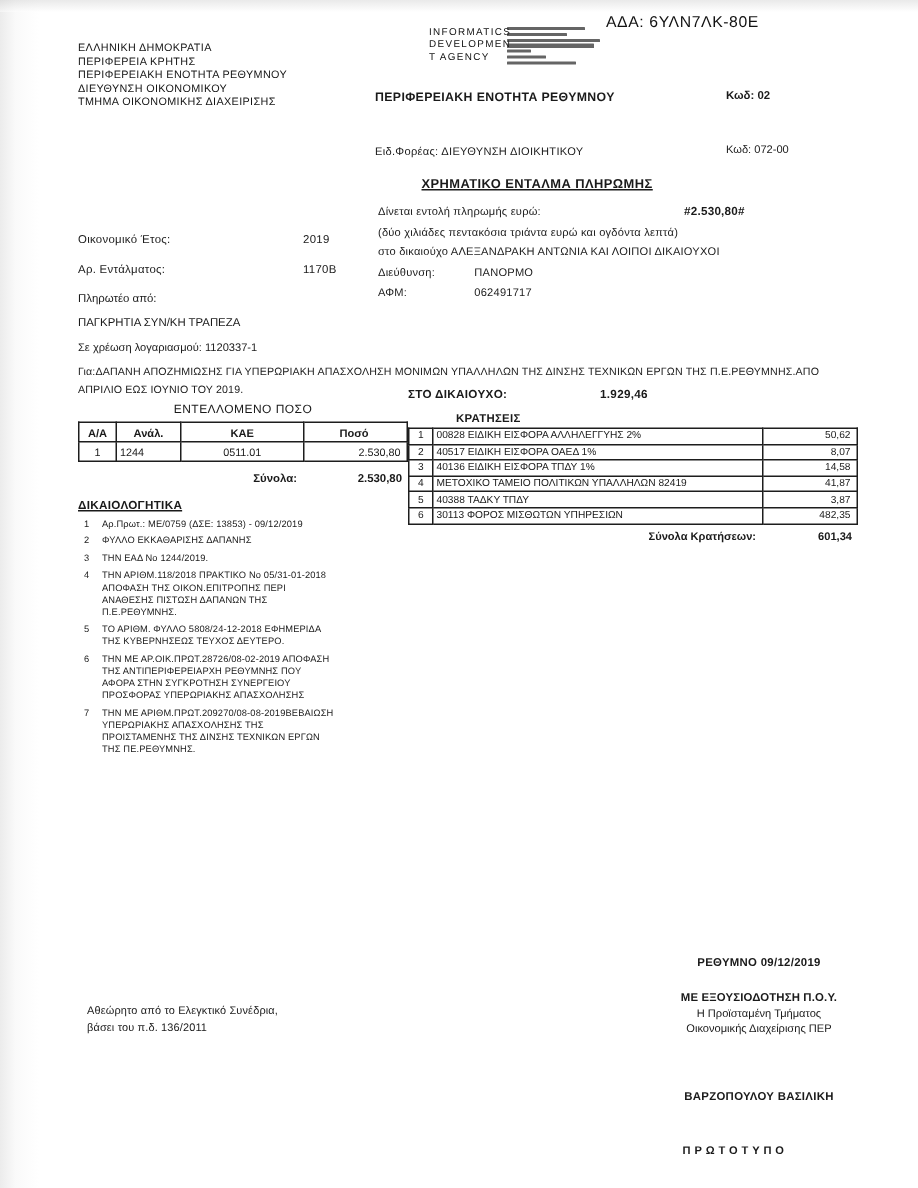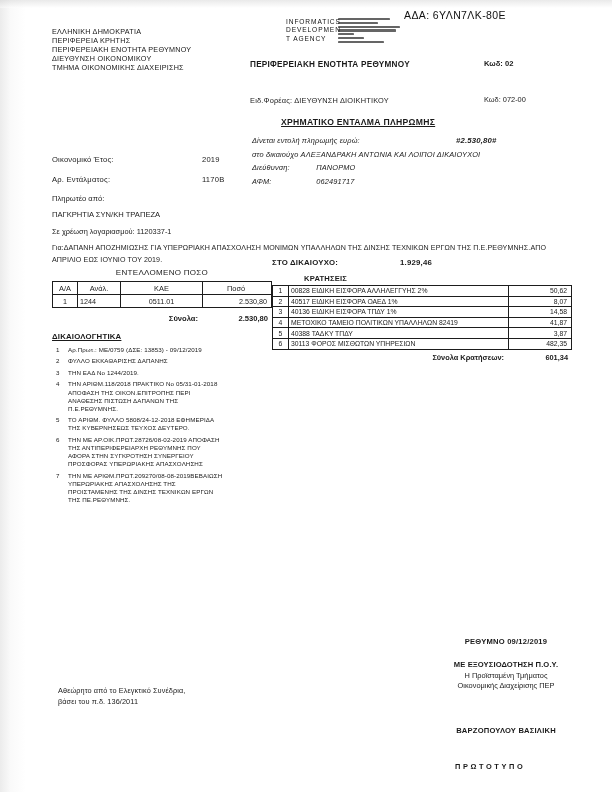--- a/index.html
+++ b/index.html
@@ -28,35 +28,35 @@
   .sig-blur i{display:block;background:#2b2b2b;opacity:.72;margin-bottom:1.6px;
     border-radius:.4px;filter:blur(.35px);}
   .pe-title{left:250px;top:60px;font-size:8.2px;font-weight:bold;letter-spacing:.25px;}
   .kod1{left:484px;top:59px;font-size:7.6px;font-weight:bold;}
   .eidforea{left:250px;top:96px;font-size:7.4px;letter-spacing:.2px;}
   .kod2{left:484px;top:95px;font-size:7.4px;}
   .doc-title{left:281px;top:117px;font-size:8.6px;font-weight:bold;
     text-decoration:underline;letter-spacing:.3px;}
   .pay-block{left:252px;top:134px;font-size:7.4px;line-height:13.6px;letter-spacing:.15px;}
   .pay-block .amt{position:absolute;left:204px;top:0px;font-weight:bold;font-size:7.8px;}
-  .pay-row{position:relative;white-space:nowrap;font-style:italic;}
+  .pay-row{position:relative;white-space:nowrap;}
   .lbl-col{display:inline-block;width:62px;}
   .fy-block{left:52px;top:150px;font-size:7.6px;line-height:20px;letter-spacing:.2px;}
   .fy-row{position:relative;white-space:nowrap;}
   .fy-row .v{position:absolute;left:150px;top:0;}
   .payer{left:52px;top:191px;font-size:7.6px;line-height:16px;}
   .acct{left:52px;top:227px;font-size:7.4px;}
   .purpose{left:52px;top:243px;width:520px;font-size:7.1px;line-height:11.6px;letter-spacing:.1px;}
   .tbl-title{font-size:8px;font-weight:normal;letter-spacing:.3px;}
   .ent-wrap{left:52px;top:268px;width:220px;}
   .ent-title{text-align:center;margin-bottom:4px;}
   table{border-collapse:collapse;font-size:7.2px;}
   .ent-tbl{width:220px;}
   .ent-tbl th,.ent-tbl td{border:1px solid #1d1d1d;padding:1.5px 2px;}
-  .ent-tbl th{font-weight:normal;text-align:center;font-size:7.4px;}
+  .ent-tbl th{font-weight:bold;text-align:center;font-size:7.4px;}
   .c-aa{width:20px;text-align:center;}
   .c-an{width:38px;}
   .c-kae{text-align:center;}
   .c-pos{width:62px;text-align:right;padding-right:4px !important;}
   .ent-sum{margin-top:6px;width:220px;position:relative;height:12px;font-size:7.6px;font-weight:bold;}
   .ent-sum .s-lbl{position:absolute;right:74px;}
   .ent-sum .s-val{position:absolute;right:4px;}
   .ded-wrap{left:272px;top:258px;width:300px;}
   .ded-head{position:relative;height:14px;font-size:7.8px;font-weight:bold;letter-spacing:.2px;}
   .ded-head .v{position:absolute;left:128px;font-size:7.8px;}
@@ -73,21 +73,21 @@
   .dik-item{position:relative;padding-left:16px;font-size:6.2px;line-height:8.1px;
     margin-bottom:3.4px;letter-spacing:.1px;}
   .dik-item .n{position:absolute;left:4px;top:0;}
   .dik-item .l{display:block;white-space:nowrap;}
   .foot-right{left:406px;top:637px;width:200px;text-align:center;}
   .f-date{font-size:7.6px;font-weight:bold;letter-spacing:.2px;}
   .f-auth{font-size:7.6px;font-weight:bold;margin-top:14px;letter-spacing:.1px;}
   .f-role{font-size:7.4px;margin-top:2px;}
   .f-role2{font-size:7.4px;margin-top:1px;}
   .f-name{font-size:7.6px;font-weight:bold;margin-top:36px;letter-spacing:.2px;}
-  .audit{left:58px;top:668px;font-size:7.3px;line-height:11px;letter-spacing:.1px;margin-top:17px;}
+  .audit{left:58px;top:668px;font-size:7.3px;line-height:11px;letter-spacing:.1px;}
   .proto{left:455px;top:762px;font-size:7.4px;letter-spacing:2.6px;font-weight:bold;}
 </style>
 </head>
 <body>
 
 <div class="page">
   <div class="scanedge-left"></div>
   <div class="scanedge-top"></div>
 
   <div class="abs ada">ΑΔΑ: 6ΥΛΝ7ΛΚ-80Ε</div>
@@ -126,20 +126,21 @@
   </div>
   <div class="abs kod2">Κωδ: 072-00</div>
 
   <div class="abs doc-title">ΧΡΗΜΑΤΙΚΟ ΕΝΤΑΛΜΑ ΠΛΗΡΩΜΗΣ</div>
 
   <div class="abs pay-block">
     <div class="pay-row">
       <span>Δίνεται εντολή πληρωμής ευρώ:</span>
       <span class="amt">#2.530,80#</span>
     </div>
+    <div class="pay-row">(δύο  χιλιάδες πεντακόσια τριάντα ευρώ  και ογδόντα  λεπτά)</div>
     <div class="pay-row">
       <span>στο δικαιούχο</span>
       <span>ΑΛΕΞΑΝΔΡΑΚΗ ΑΝΤΩΝΙΑ ΚΑΙ ΛΟΙΠΟΙ ΔΙΚΑΙΟΥΧΟΙ</span>
     </div>
     <div class="pay-row">
       <span class="lbl-col">Διεύθυνση:</span>
       <span>ΠΑΝΟΡΜΟ</span>
     </div>
     <div class="pay-row">
       <span class="lbl-col">ΑΦΜ:</span>

